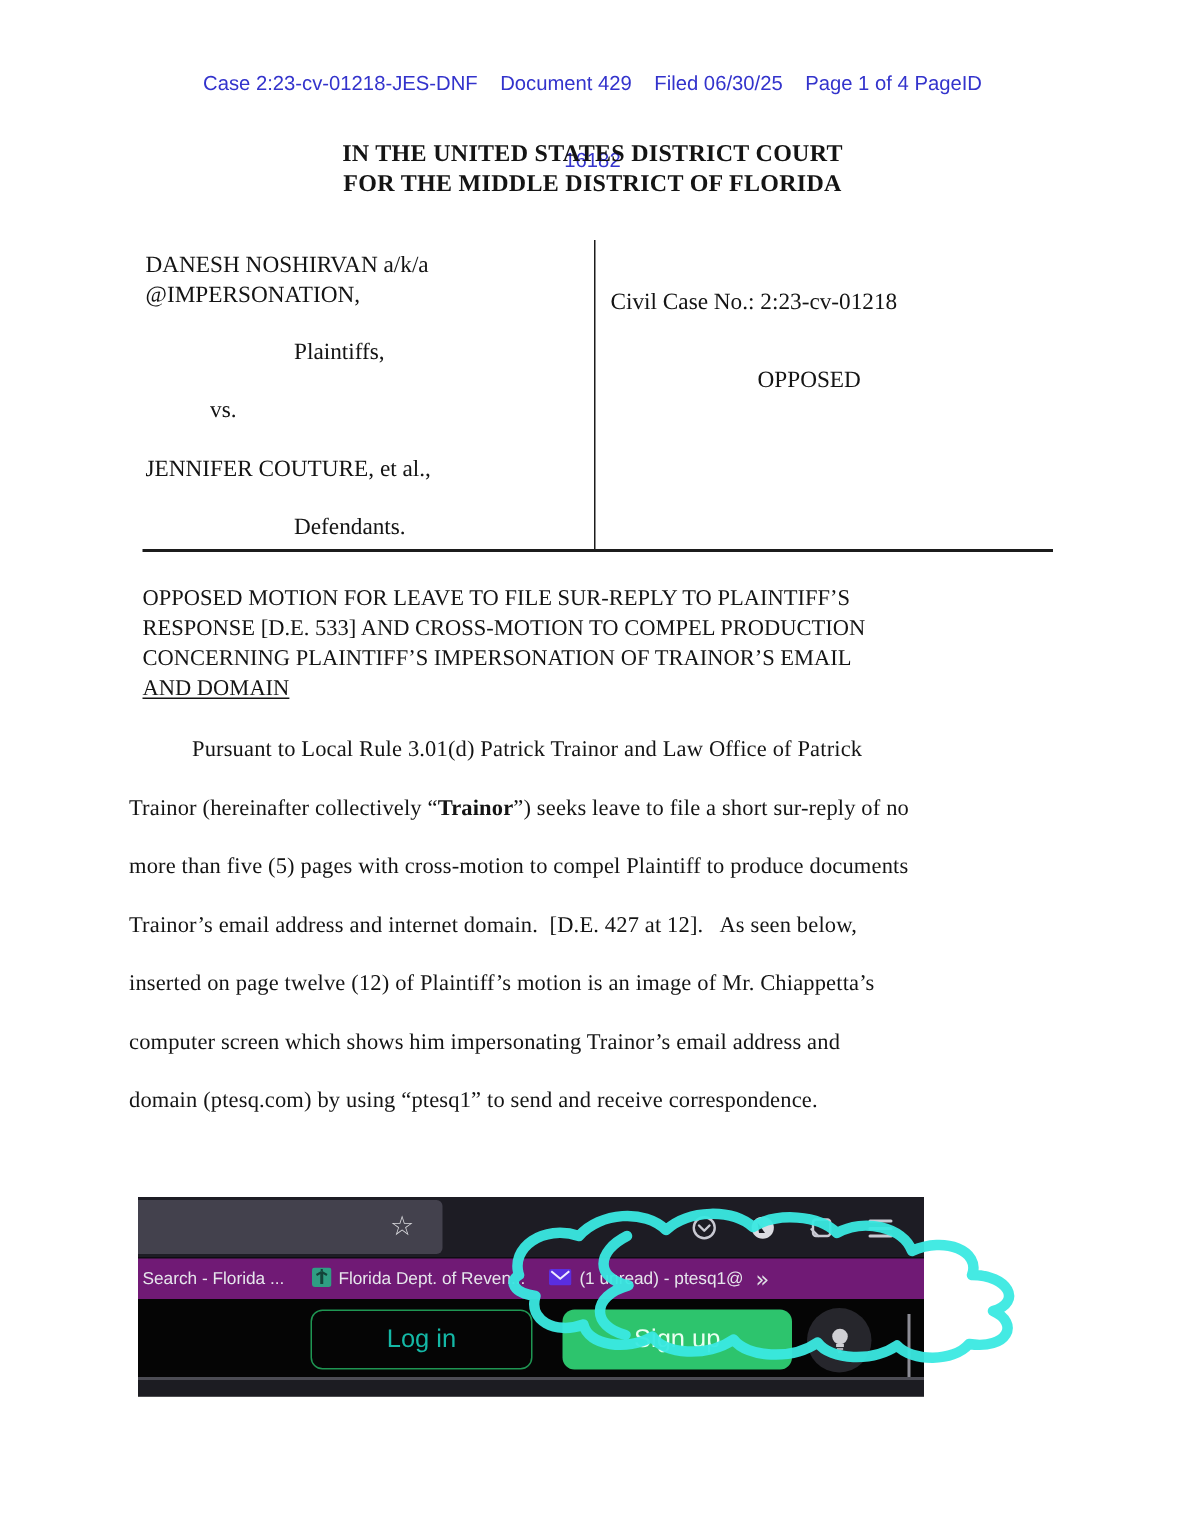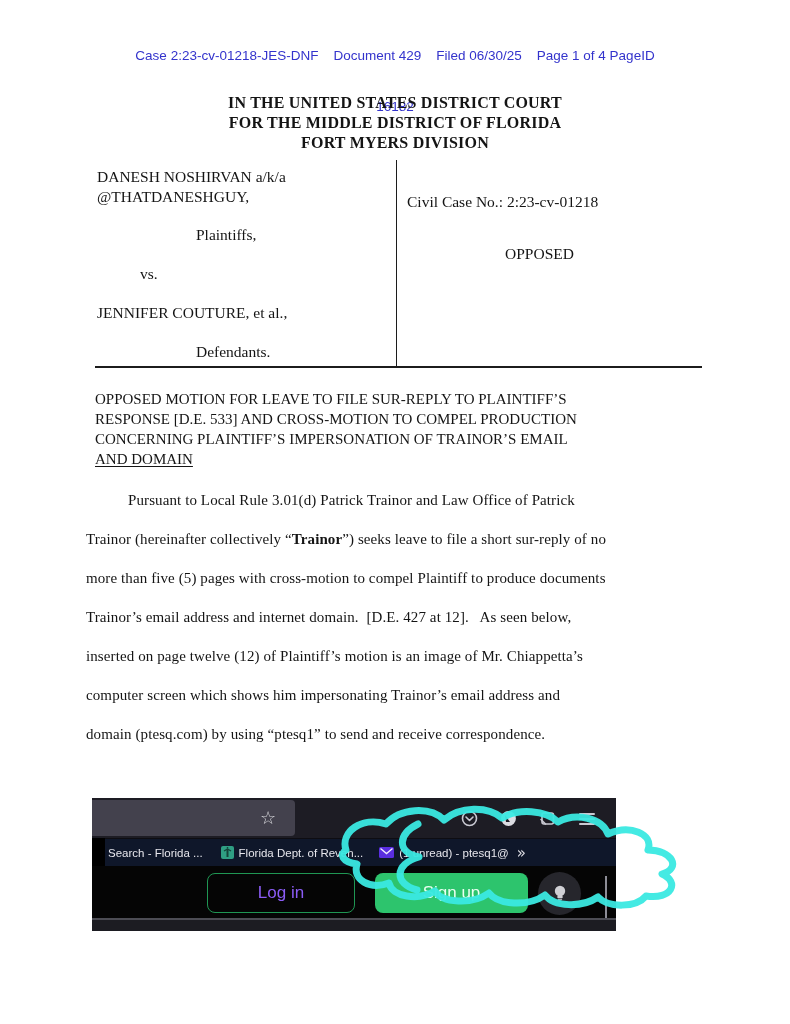--- a/index.html
+++ b/index.html
@@ -36,30 +36,30 @@
   
   .shot{position:absolute;top:798px;left:92px;width:524px;height:133px;background:#000;}
   .toolbar{position:absolute;top:0;left:0;right:0;height:40px;background:#1d1c24;}
   .addr{position:absolute;top:2px;left:0;width:203px;height:36px;background:#43414d;
         border-radius:0 4px 4px 0;}
   .star{position:absolute;top:7px;left:168px;color:#d8d8dc;font-size:18px;line-height:22px;
         font-family:"DejaVu Sans",sans-serif;}
   .tb-icons{position:absolute;right:20px;top:12px;display:flex;gap:22px;align-items:center;}
   .tb-icons svg{display:block;}
 
-  .bookmarks{position:absolute;top:40px;left:13px;right:0;height:28px;background:#0f172a;
+  .bookmarks{position:absolute;top:40px;left:0;right:0;height:28px;background:#701a75;
              border-top:1px solid #0e0d12;display:flex;align-items:center;
              font-family:"Liberation Sans",sans-serif;font-size:11.5px;color:#e6e6ec;}
   .bm{display:flex;align-items:center;gap:5px;white-space:nowrap;}
   .bm-chevron{margin-left:8px;font-size:15px;color:#e0e0e6;font-family:"DejaVu Sans",sans-serif;}
 
   .content-row{position:absolute;top:68px;left:0;right:0;height:52px;background:#050505;}
   .login-btn{position:absolute;left:115px;top:7px;width:148px;height:40px;
              border:1.5px solid #1f9653;border-radius:8px;background:transparent;
-             color:#8b5cf6;font-family:"Liberation Sans",sans-serif;font-size:17px;
+             color:#14b8a6;font-family:"Liberation Sans",sans-serif;font-size:17px;
              display:flex;align-items:center;justify-content:center;box-sizing:border-box;}
   .signup-btn{position:absolute;left:283px;top:7px;width:153px;height:40px;
               background:#2dc46d;border-radius:8px;color:#eafff2;
               font-family:"Liberation Sans",sans-serif;font-size:17px;
               display:flex;align-items:center;justify-content:center;}
   .bulb-btn{position:absolute;left:446px;top:6px;width:43px;height:43px;border-radius:50%;
             background:#26262c;display:flex;align-items:center;justify-content:center;}
   .scrollbar{position:absolute;right:9px;top:78px;width:2px;height:48px;background:#8d8d96;}
   .bottom-strip{position:absolute;bottom:0;left:0;right:0;height:11px;background:#1c1c22;
                 border-top:2px solid #4c4c54;}
@@ -74,27 +74,26 @@
 <div class="page">
 
   <div class="stamp">
     <div>Case 2:23-cv-01218-JES-DNF    Document 429    Filed 06/30/25    Page 1 of 4 PageID</div>
     <div>16182</div>
   </div>
 
   <div class="court">
     <div>IN THE UNITED STATES DISTRICT COURT</div>
     <div>FOR THE MIDDLE DISTRICT OF FLORIDA</div>
-    <div>FORT MYERS DIVISION</div>
   </div>
 
   <div class="caption">
     <div class="cap-left">
       <span class="cap-line" style="top:8px;left:2px">DANESH NOSHIRVAN a/k/a</span>
-      <span class="cap-line" style="top:28px;left:2px">@THATDANESHGUY,</span>
+      <span class="cap-line" style="top:28px;left:2px">@IMPERSONATION,</span>
       <span class="cap-line" style="top:66px;left:101px">Plaintiffs,</span>
       <span class="cap-line" style="top:105px;left:45px">vs.</span>
       <span class="cap-line" style="top:144px;left:2px">JENNIFER COUTURE, et al.,</span>
       <span class="cap-line" style="top:183px;left:101px">Defendants.</span>
     </div>
     <div class="cap-right">
       <span class="cap-line" style="top:33px;left:10px">Civil Case No.: 2:23-cv-01218</span>
       <span class="cap-line" style="top:85px;left:108px;font-weight:normal">OPPOSED</span>
     </div>
   </div>

